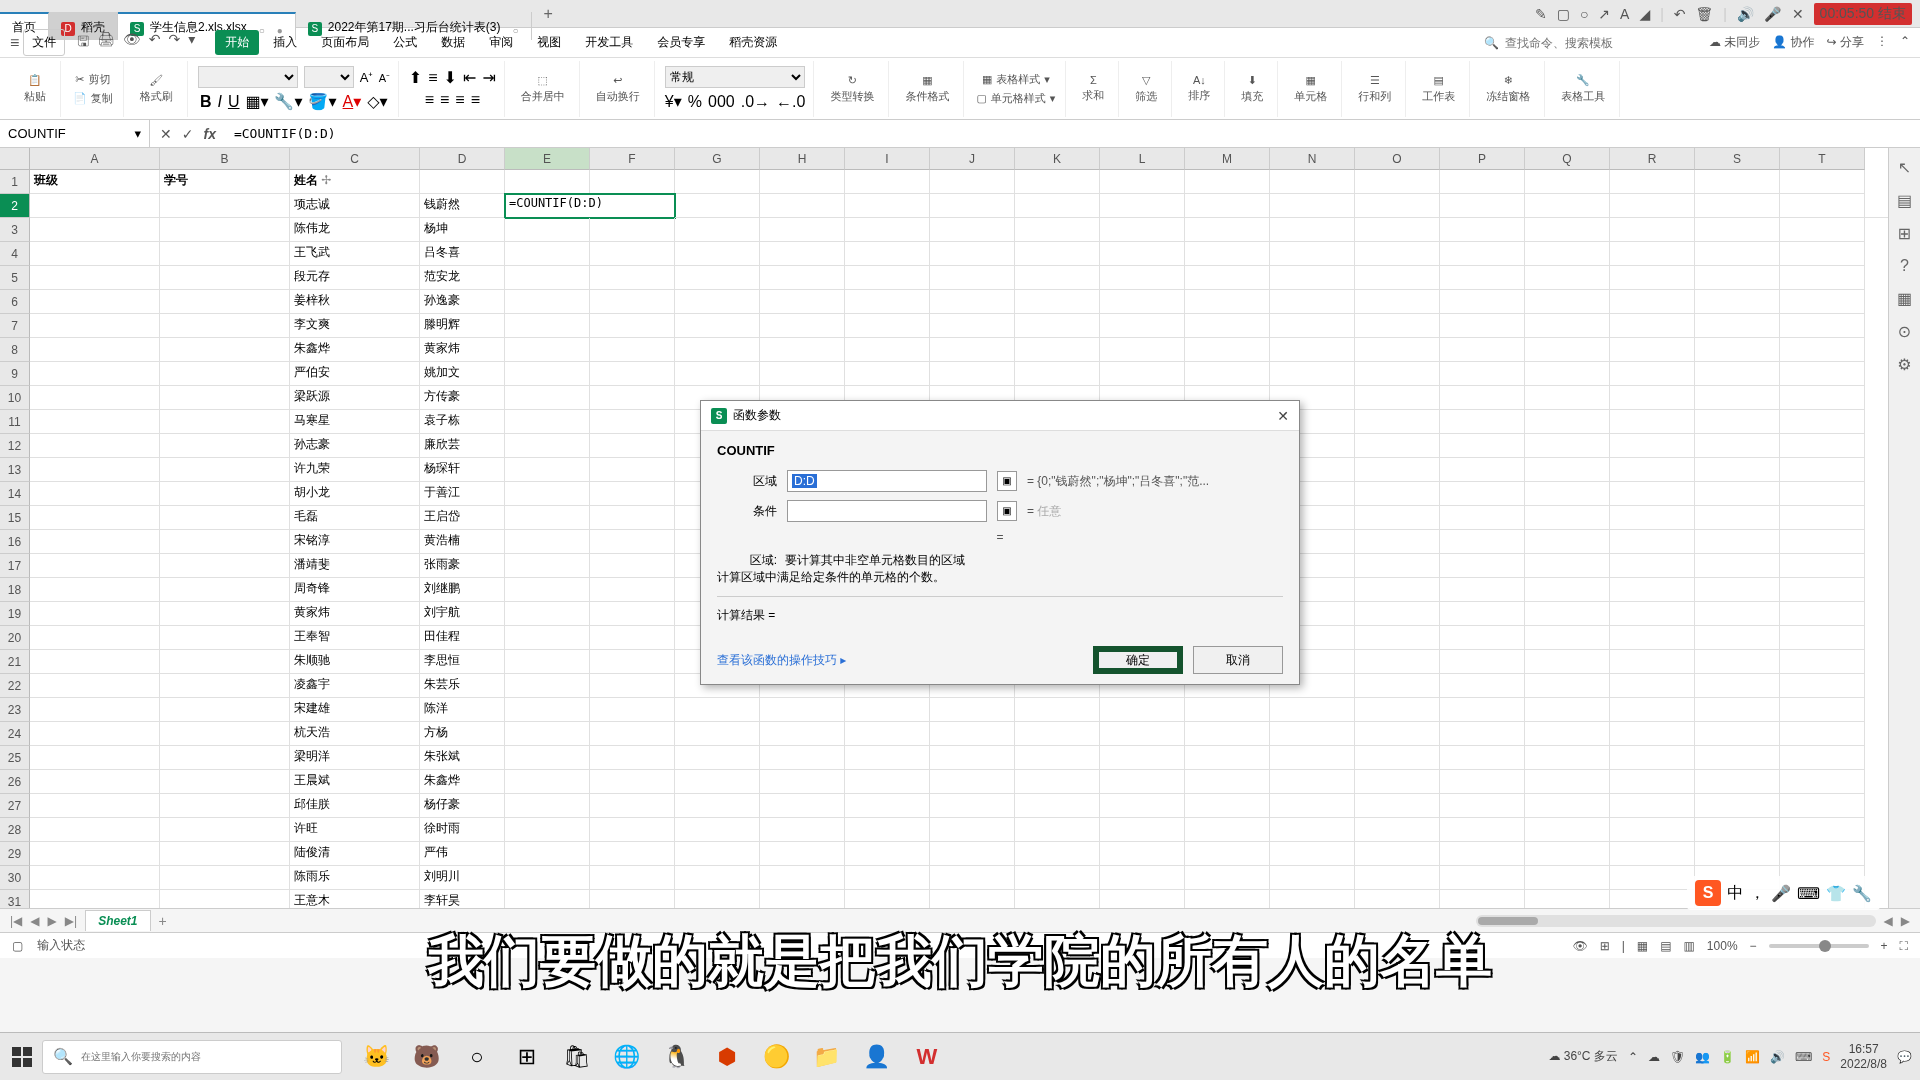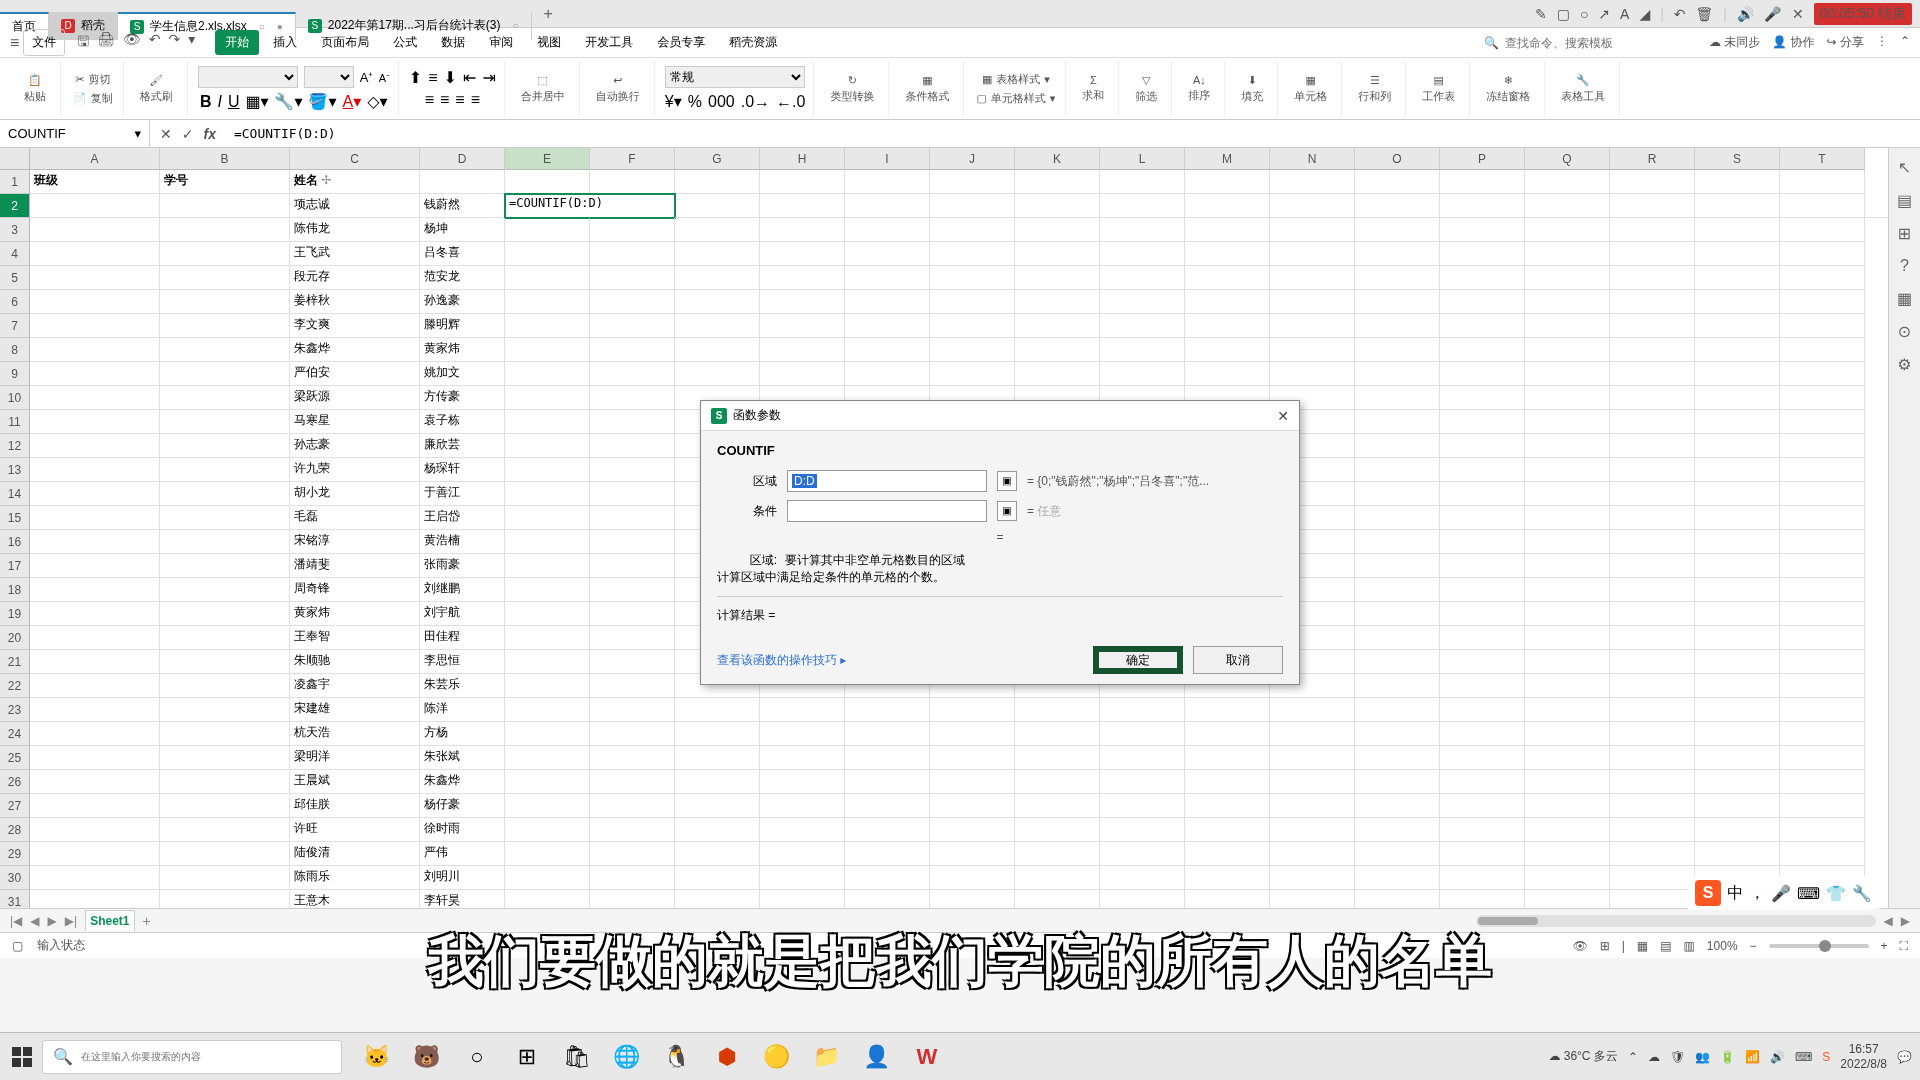--- a/index.html
+++ b/index.html
@@ -1,20 +1,20 @@
 <!DOCTYPE html>
 <html><head>
 <meta charset="utf-8">
 <style>
 * { margin: 0; padding: 0; box-sizing: border-box; font-family: "Microsoft YaHei", "PingFang SC", sans-serif; }
 body { width: 1920px; height: 1080px; background: #f5f5f5; overflow: hidden; position: relative; }
 
 
 .top-tabs { height: 28px; background: #e8e8e8; display: flex; align-items: center; border-bottom: 1px solid #ccc; }
-.tab { padding: 4px 12px; height: 28px; display: flex; align-items: center; gap: 6px; border-right: 1px solid #ccc; font-size: 12px; cursor: pointer; margin-top: 24px; }
+.tab { padding: 4px 12px; height: 28px; display: flex; align-items: flex-end; gap: 6px; border-right: 1px solid #ccc; font-size: 12px; cursor: pointer; margin-top: 24px; }
 .tab.home { background: #fff; border-top: 2px solid #2980b9; }
 .tab.app { background: #d0d0d0; }
 .tab.doc { background: #fff; border-top: 2px solid #2980b9; }
 .tab-icon { width: 14px; height: 14px; border-radius: 2px; display: inline-flex; align-items: center; justify-content: center; font-size: 10px; color: #fff; }
 .tab-icon.green { background: #0a8e54; }
 .tab-icon.red { background: #d32f2f; }
 .tab-close { color: #999; margin-left: 6px; font-size: 10px; }
 .tab-plus { padding: 4px 12px; color: #666; font-size: 16px; cursor: pointer; }
 .top-right { margin-left: auto; display: flex; gap: 10px; padding-right: 8px; align-items: center; }
 .top-right span { font-size: 14px; color: #555; cursor: pointer; }
@@ -65,21 +65,21 @@
 .cell { border-right: 1px solid #e0e0e0; border-bottom: 1px solid #e0e0e0; font-size: 12px; padding: 2px 4px; overflow: hidden; white-space: nowrap; }
 .cell.bold { font-weight: bold; }
 .cell.active { outline: 2px solid #0a8e54; outline-offset: -1px; }
 .cell.mono { font-family: monospace; }
 .right-panel { width: 32px; background: #f0f0f0; border-left: 1px solid #ccc; display: flex; flex-direction: column; align-items: center; gap: 14px; padding-top: 10px; }
 .right-panel span { font-size: 16px; color: #666; cursor: pointer; }
 
 
 .sheet-tabs-row { height: 24px; background: #f5f5f5; display: flex; align-items: center; border-top: 1px solid #ccc; padding: 0 10px; gap: 8px; }
 .sheet-tab-nav { font-size: 12px; color: #888; cursor: pointer; }
-.sheet-tab { padding: 3px 4px; font-size: 12px; background: #fff; border: 1px solid #ccc; border-bottom: none; cursor: pointer; color: #0a8e54; font-weight: bold; }
+.sheet-tab { padding: 3px 12px; font-size: 12px; background: #fff; border: 1px solid #ccc; border-bottom: none; cursor: pointer; color: #0a8e54; font-weight: bold; font-style: italic; }
 .sheet-tab-add { font-size: 14px; color: #888; cursor: pointer; }
 .hscroll { flex: 1; max-width: 400px; margin-left: auto; }
 .hscroll-track { height: 12px; background: #e0e0e0; border-radius: 6px; position: relative; }
 .hscroll-thumb { position: absolute; left: 2px; top: 2px; width: 60px; height: 8px; background: #aaa; border-radius: 4px; }
 
 
 .status-bar { height: 26px; background: #fff; border-top: 1px solid #ccc; display: flex; align-items: center; padding: 0 12px; gap: 14px; font-size: 12px; color: #555; }
 .status-bar .right { margin-left: auto; display: flex; gap: 12px; align-items: center; }
 .zoom-slider { width: 100px; height: 4px; background: #ccc; border-radius: 2px; position: relative; }
 .zoom-thumb { position: absolute; left: 50%; top: -4px; width: 12px; height: 12px; background: #888; border-radius: 50%; }

